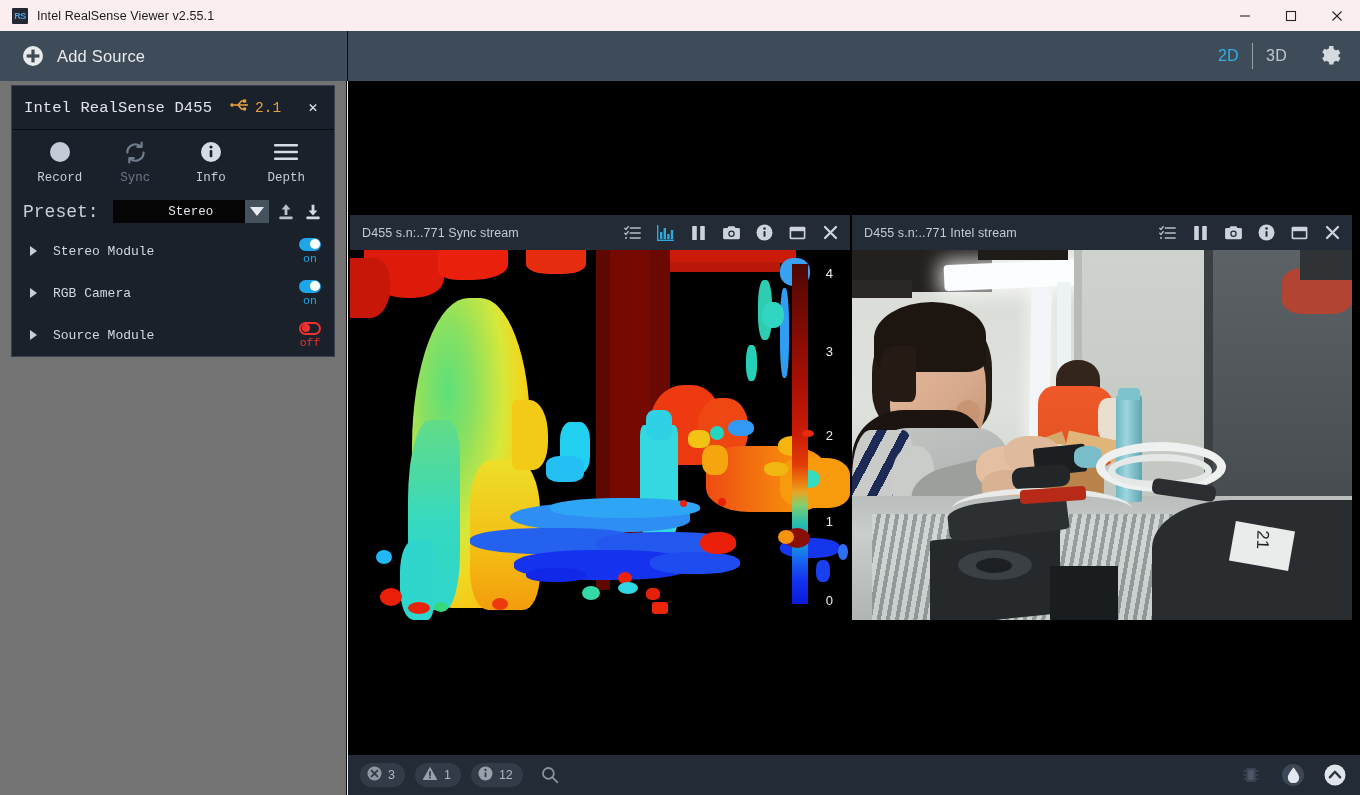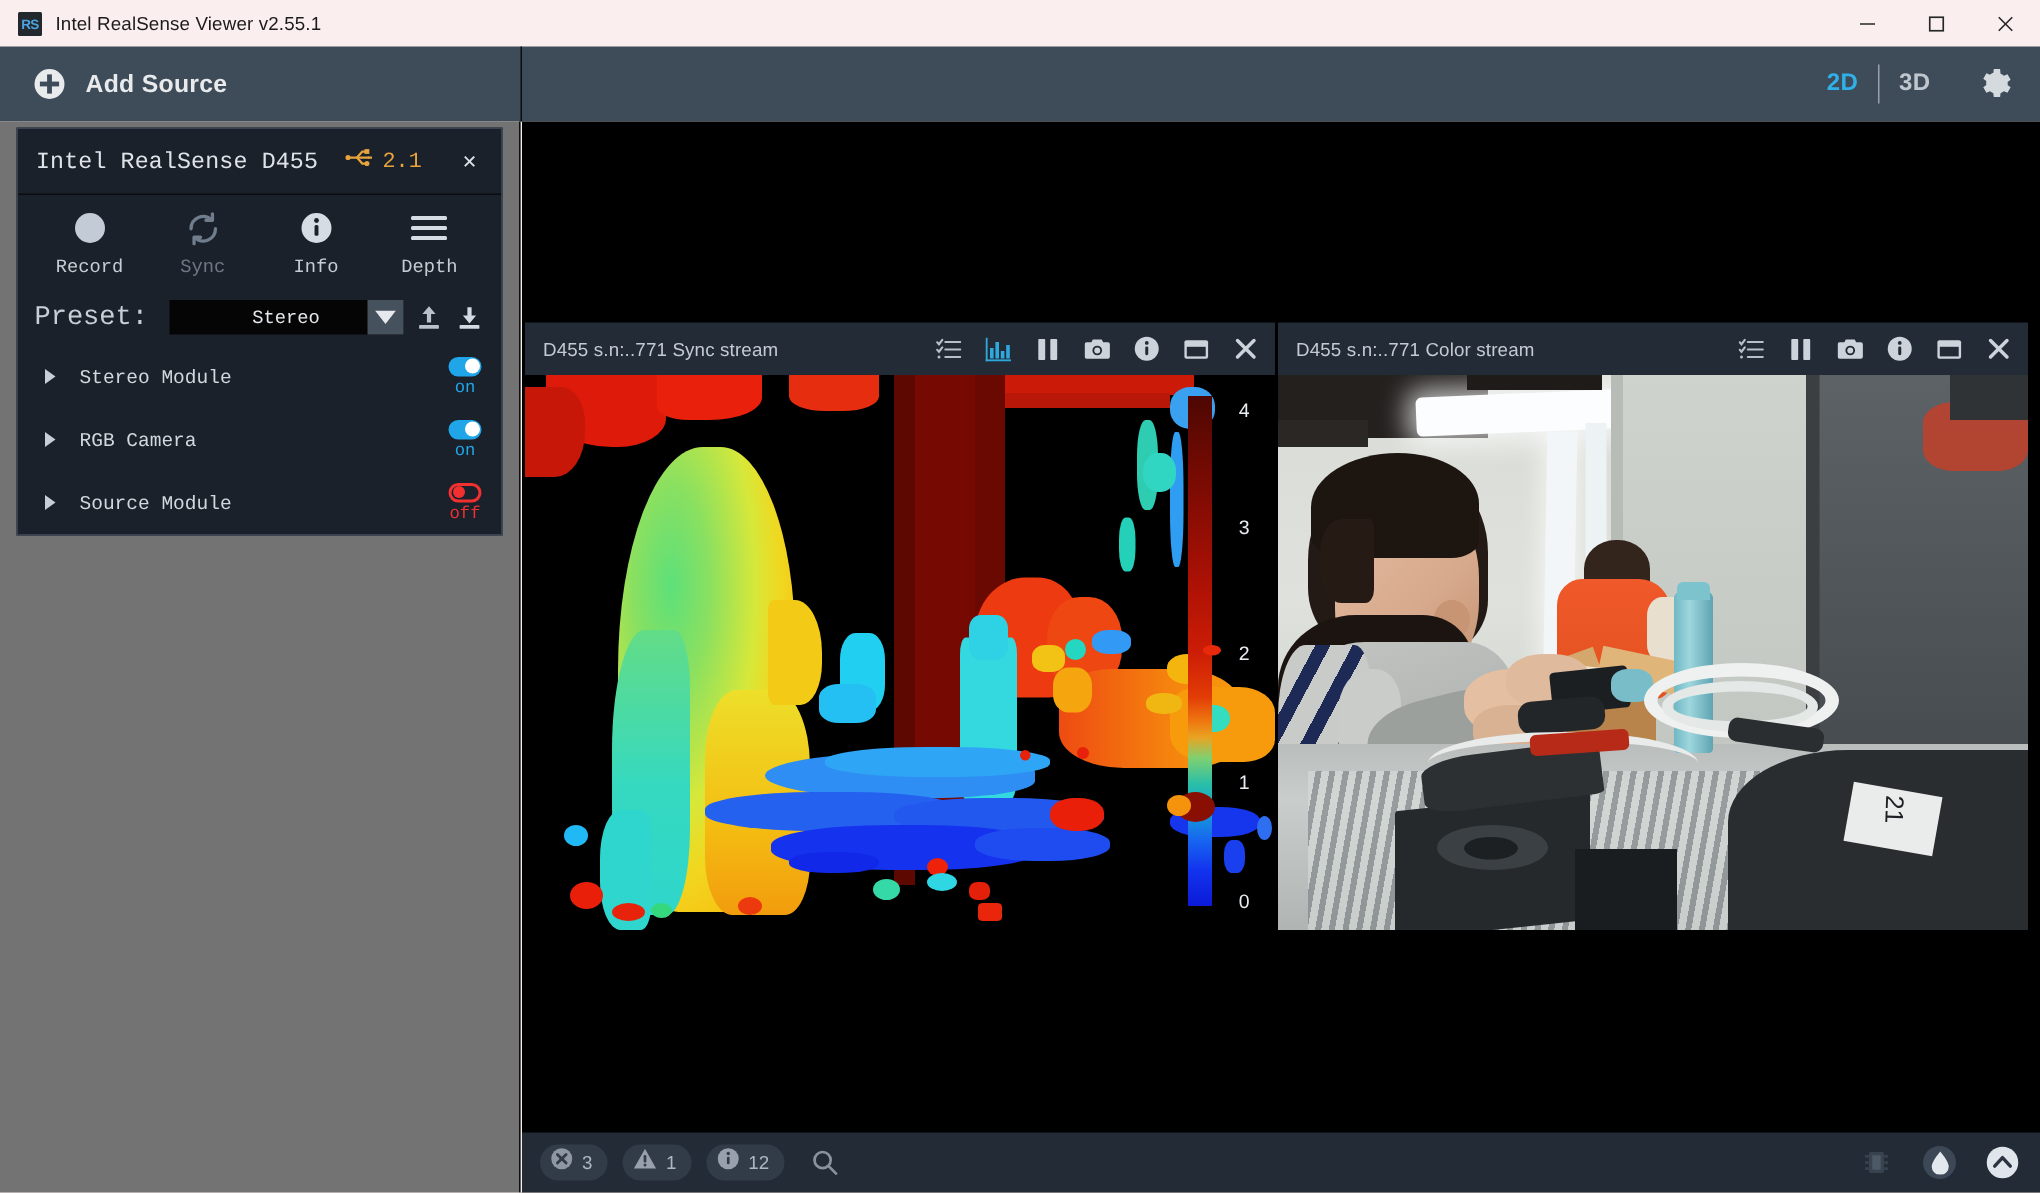--- a/index.html
+++ b/index.html
@@ -35,21 +35,21 @@
   #wincontrols .wc {
     width: 46px; height: 31px; display: flex; align-items: center; justify-content: center;
     color: #262626; font-size: 12px;
   }
   #wincontrols .wc svg { display: block; }
 
   
   #toolbar {
     position: absolute; left: 0; top: 31px; width: 1360px; height: 50px;
     background: #3e4b58;
-    display: flex; align-items: center; font-weight: bold;
+    display: flex; align-items: center;
   }
   #addsource {
     display: flex; align-items: center; height: 50px;
     padding-left: 22px; width: 347px;
   }
   #addsource .plus-ico { width: 22px; height: 22px; margin-right: 13px; }
   #addsource .as-label {
     color: #e8eaec; font-size: 16.5px; letter-spacing: 0.2px;
   }
   #tb-sep {
@@ -528,21 +528,21 @@
             <div class="cb-label" style="top:94px;">3</div>
             <div class="cb-label" style="top:178px;">2</div>
             <div class="cb-label" style="top:264px;">1</div>
             <div class="cb-label" style="top:343px;">0</div>
           </div>
         </div>
       </div>
 
       <div class="stream-panel">
         <div class="stream-header">
-          <span class="sh-title">D455 s.n:..771 Color stream</span>
+          <span class="sh-title">D455 s.n:..771 Intel stream</span>
           <span class="sh-icons">
             <span class="shi">
               <svg width="17" height="15" viewBox="0 0 17 15" fill="none" stroke="#b7bfc8" stroke-width="1.4" stroke-linecap="round">
                 <path d="M0.8 3.2 L2 4.5 L4.2 1.6"></path>
                   <line x1="6.2" y1="3" x2="16.2" y2="3"></line>
                 <path d="M0.8 8.2 L2 9.5 L4.2 6.6"></path>
                   <line x1="6.2" y1="8" x2="16.2" y2="8"></line>
                 <circle cx="2" cy="13" r="1" fill="#b7bfc8" stroke="none"></circle>
                   <line x1="6.2" y1="13" x2="16.2" y2="13"></line>
               </svg>

